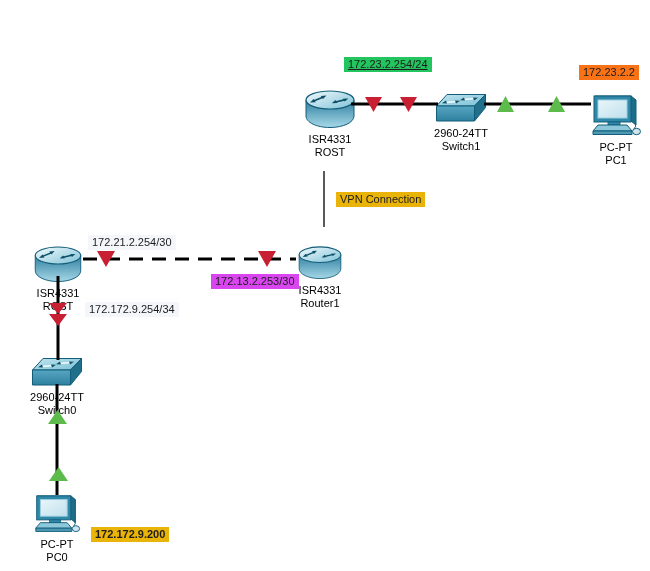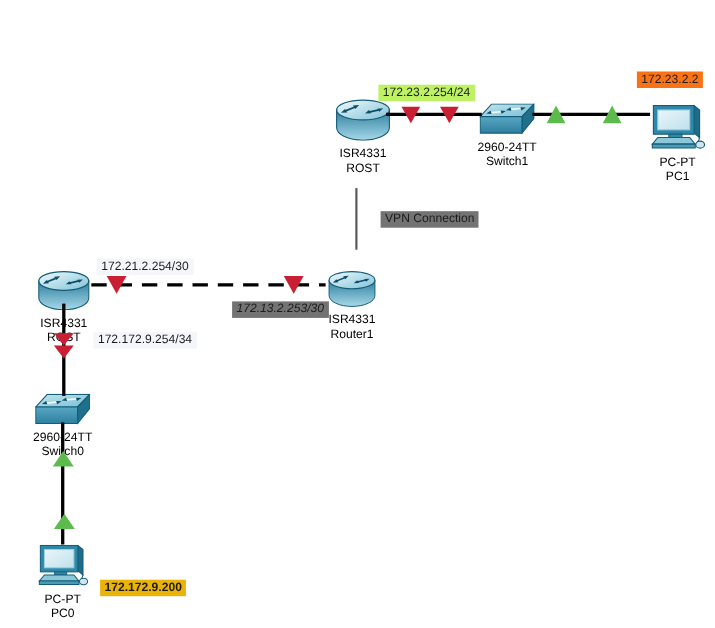--- a/index.html
+++ b/index.html
@@ -200,21 +200,21 @@
 
     <line class="link" x1="58" y1="276" x2="58" y2="360" stroke="#000000" stroke-width="3"></line>
     <polygon class="status-down" points="49,303 67,303 58,314" fill="#c81f33"></polygon>
     <polygon class="status-down" points="49,314 67,314 58,326" fill="#c81f33"></polygon>
 
     <line class="link" x1="57" y1="384" x2="57" y2="495" stroke="#000000" stroke-width="3"></line>
     <polygon class="status-up" points="48,424 67,424 57.5,410" fill="#5cbb4b"></polygon>
     <polygon class="status-up" points="49,481 68,481 58.5,467" fill="#5cbb4b"></polygon>
   </svg>
 
-  <div class="note" style="left: 344px; top: 77px; background: #bef264; color: rgb(28, 28, 30);">172.23.2.254/24</div>
+  <div class="note" style="left: 344px; top: 57px; background: #22c55e; color: rgb(28, 28, 30); text-decoration: underline;">172.23.2.254/24</div>
   <div class="note" style="left: 579px; top: 65px; background: #f97316; color: rgb(28, 28, 30);">172.23.2.2</div>
-  <div class="note" style="left: 336px; top: 192px; background: #737373; color: rgb(28, 28, 30); margin-left: 10px;">VPN Connection</div>
+  <div class="note" style="left: 336px; top: 192px; background: #eab308; color: rgb(28, 28, 30);">VPN Connection</div>
   <div class="note" style="left: 88px; top: 235px; background: rgb(244, 246, 250); color: rgb(28, 28, 30);">172.21.2.254/30</div>
-  <div class="note" style="left: 211px; top: 274px; background: #737373; color: rgb(28, 28, 30); font-style: italic;">172.13.2.253/30</div>
+  <div class="note" style="left: 211px; top: 274px; background: #d946ef; color: rgb(28, 28, 30);">172.13.2.253/30</div>
   <div class="note" style="left: 85px; top: 302px; background: rgb(244, 246, 250); color: rgb(28, 28, 30);">172.172.9.254/34</div>
   <div class="note" style="left: 91px; top: 527px; background: #eab308; color: rgb(28, 28, 30); font-weight: bold;">172.172.9.200</div>
 
 </div>
 
 </body></html>

